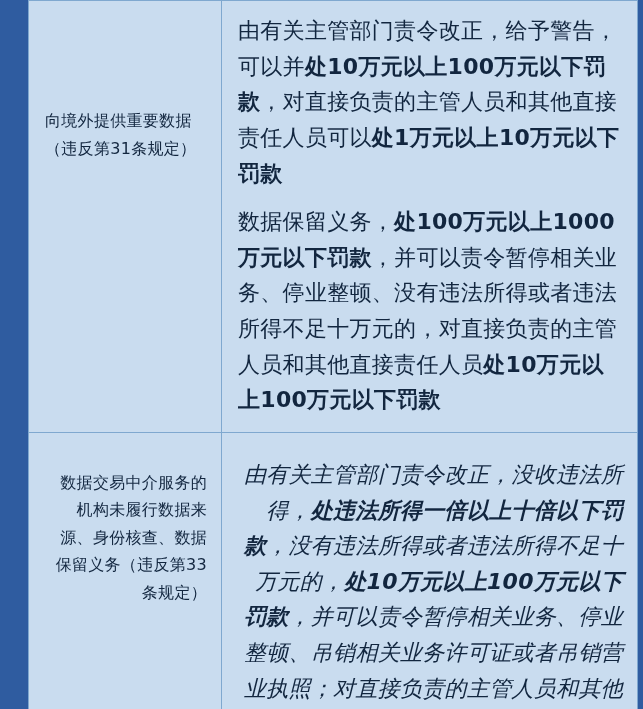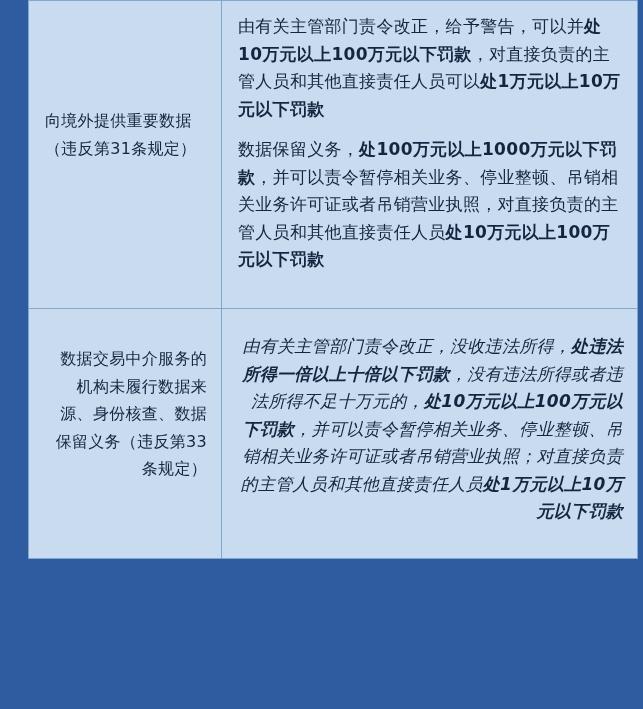--- a/index.html
+++ b/index.html
@@ -37,21 +37,21 @@
   }
   .col-left {
     width: 192px;
   }
   .col-right {
     width: 415px;
   }
   .cell-inner {
     padding: 14px 14px 14px 16px;
     color: #12263f;
-    font-size: 17px;
+    font-size: 22px;
     line-height: 1.62;
     letter-spacing: 0.3px;
   }
   .cell-left .cell-inner {
     font-size: 16px;
     line-height: 1.72;
   }
   .row-1 .cell-left .cell-inner { padding-top: 106px; }
   .row-2 .cell-left .cell-inner { padding-top: 36px; }
   .row-3 .cell-left .cell-inner { padding-top: 22px; }
@@ -73,21 +73,21 @@
 <div class="page">
   <table class="table">
     <tbody>
       <tr class="row-1">
         <td class="cell-left col-left">
           <div class="cell-inner">向境外提供重要数据（违反第31条规定）</div>
         </td>
         <td class="cell-right col-right">
           <div class="cell-inner">
               <div class="para"><span>由有关主管部门责令改正，给予警告，可以并</span><b>处10万元以上100万元以下罚款</b><span>，对直接负责的主管人员和其他直接责任人员可以</span><b>处1万元以上10万元以下罚款</b></div>
-              <div class="para"><span>数据保留义务，</span><b>处100万元以上1000万元以下罚款</b><span>，并可以责令暂停相关业务、停业整顿、吊销相关业务许可证或者吊销营业执照，对直接负责的主管人员和其他直接责任人员</span><b>处10万元以上100万元以下罚款</b></div>
+              <div class="para"><span>数据保留义务，</span><b>处100万元以上1000万元以下罚款</b><span>，并可以责令暂停相关业务、停业整顿、没有违法所得或者违法所得不足十万元的，对直接负责的主管人员和其他直接责任人员</span><b>处10万元以上100万元以下罚款</b></div>
             </div>
         </td>
       </tr>
       <tr class="row-2">
         <td class="cell-left col-left">
           <div class="cell-inner">数据交易中介服务的机构未履行数据来源、身份核查、数据保留义务（违反第33条规定）</div>
         </td>
         <td class="cell-right col-right">
           <div class="cell-inner">
               <div class="para"><span>由有关主管部门责令改正，没收违法所得，</span><b>处违法所得一倍以上十倍以下罚款</b><span>，没有违法所得或者违法所得不足十万元的，</span><b>处10万元以上100万元以下罚款</b><span>，并可以责令暂停相关业务、停业整顿、吊销相关业务许可证或者吊销营业执照；对直接负责的主管人员和其他直接责任人员</span><b>处1万元以上10万元以下罚款</b></div>

